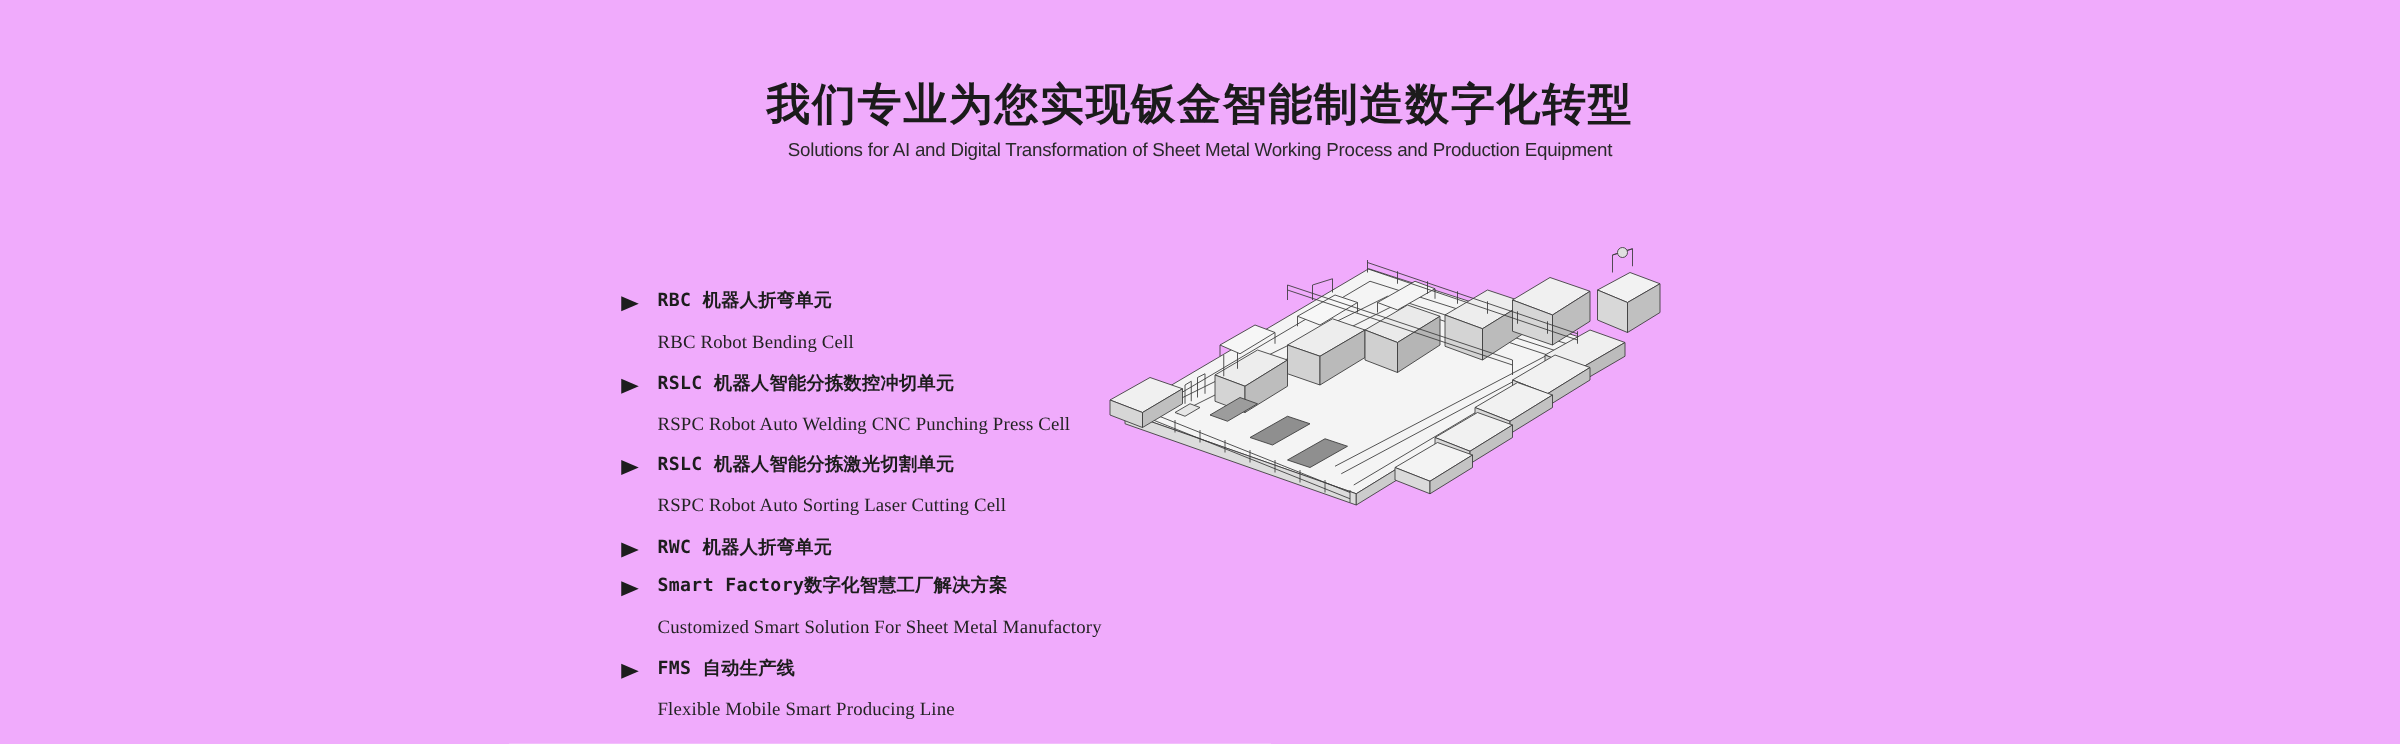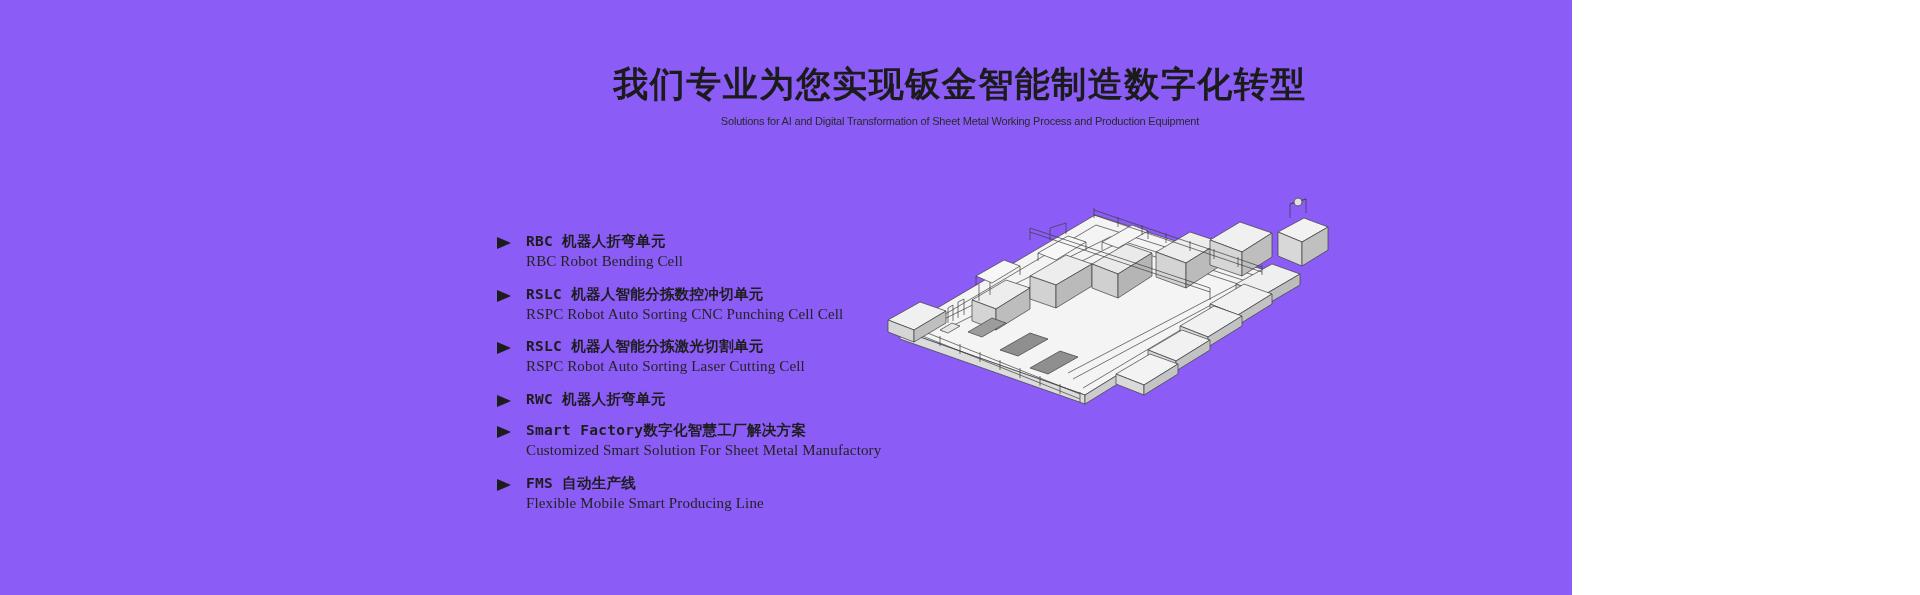--- a/index.html
+++ b/index.html
@@ -9,23 +9,23 @@
   }
   body {
     width: 1920px;
     height: 595px;
     overflow: hidden;
     font-family: "Liberation Sans", sans-serif;
     color: #231f20;
   }
   .page {
     position: relative;
-    width: 1572px;
+    width: 1920px;
     height: 595px;
-    background: #8b5cf6;
+    background: #f0abfc;
   }
 
   
   .header {
     position: absolute;
     left: 0;
     top: 62px;
     width: 1920px;
     text-align: center;
   }
@@ -33,21 +33,21 @@
     font-family: "Liberation Sans", sans-serif;
     font-size: 35px;
     font-weight: bold;
     letter-spacing: 1.5px;
     color: #1b1b1b;
     line-height: 44px;
   }
   .title-en {
     margin-top: 6px;
     font-family: "Liberation Sans", sans-serif;
-    font-size: 11px;
+    font-size: 15px;
     font-weight: 400;
     letter-spacing: -0.2px;
     color: #2a2a2a;
     line-height: 18px;
   }
 
   
   .feature-list {
     position: absolute;
     left: 496px;
@@ -80,21 +80,21 @@
     line-height: 18px;
     white-space: nowrap;
   }
   .feat-en {
     font-family: "Liberation Serif", serif;
     font-size: 15px;
     font-weight: 400;
     letter-spacing: 0.15px;
     color: #232323;
     line-height: 19px;
-    margin-top: 2px;
+    margin-top: 15px;
     white-space: nowrap;
   }
 
   
   .illustration {
     position: absolute;
     left: 880px;
     top: 180px;
     width: 560px;
     height: 260px;
@@ -123,21 +123,21 @@
       <div class="feat-en">RBC Robot Bending Cell</div>
     </div>
 
     <div class="feature-item">
       <span class="bullet-icon">
         <svg width="18" height="14" viewBox="0 0 18 14">
             <polygon points="1,1 15,7 1,13" fill="#1d1d1d"></polygon>
           </svg>
       </span>
       <div class="feat-cn">RSLC  机器人智能分拣数控冲切单元</div>
-      <div class="feat-en">RSPC Robot Auto Sorting CNC Punching Cell Cell</div>
+      <div class="feat-en">RSPC Robot Auto Welding CNC Punching Press Cell</div>
     </div>
 
     <div class="feature-item">
       <span class="bullet-icon">
         <svg width="18" height="14" viewBox="0 0 18 14">
             <polygon points="1,1 15,7 1,13" fill="#1d1d1d"></polygon>
           </svg>
       </span>
       <div class="feat-cn">RSLC  机器人智能分拣激光切割单元</div>
       <div class="feat-en">RSPC Robot Auto Sorting Laser Cutting Cell</div>

